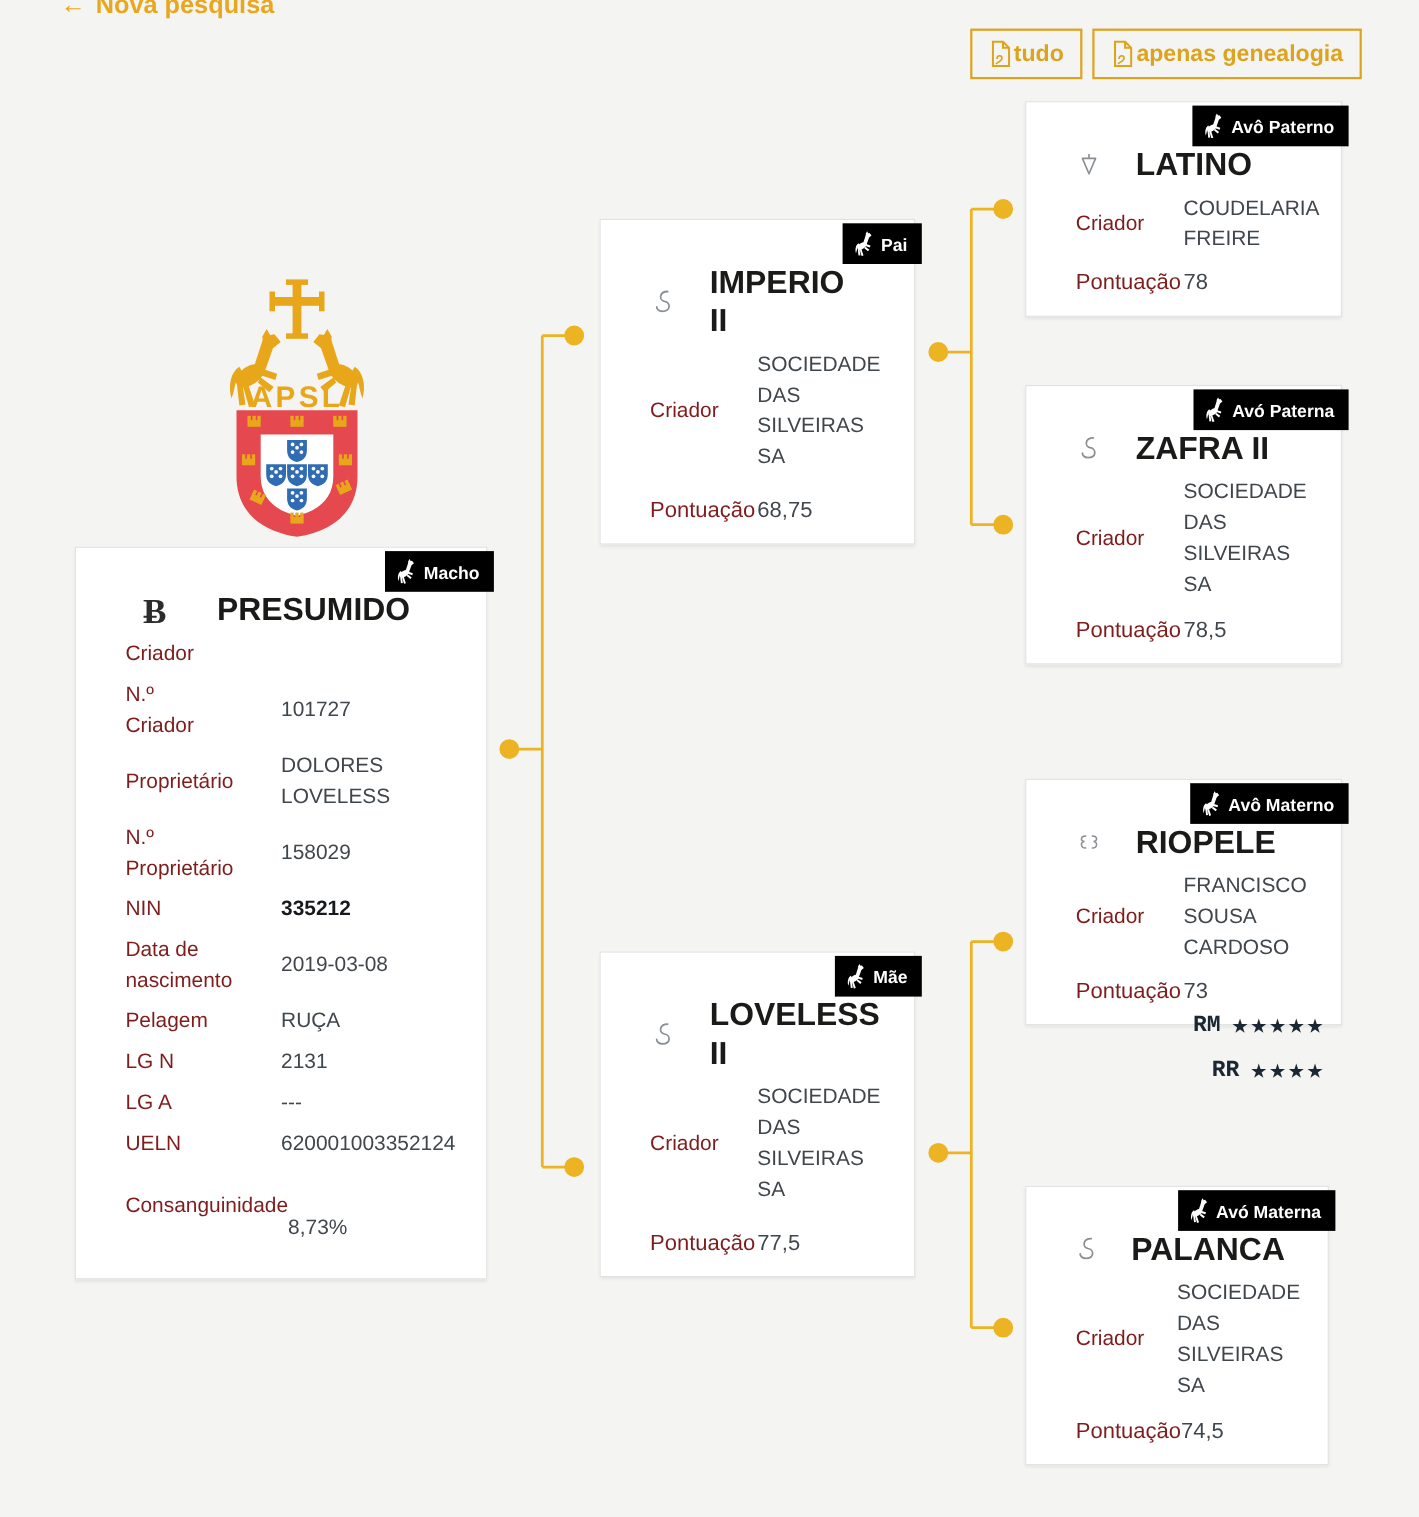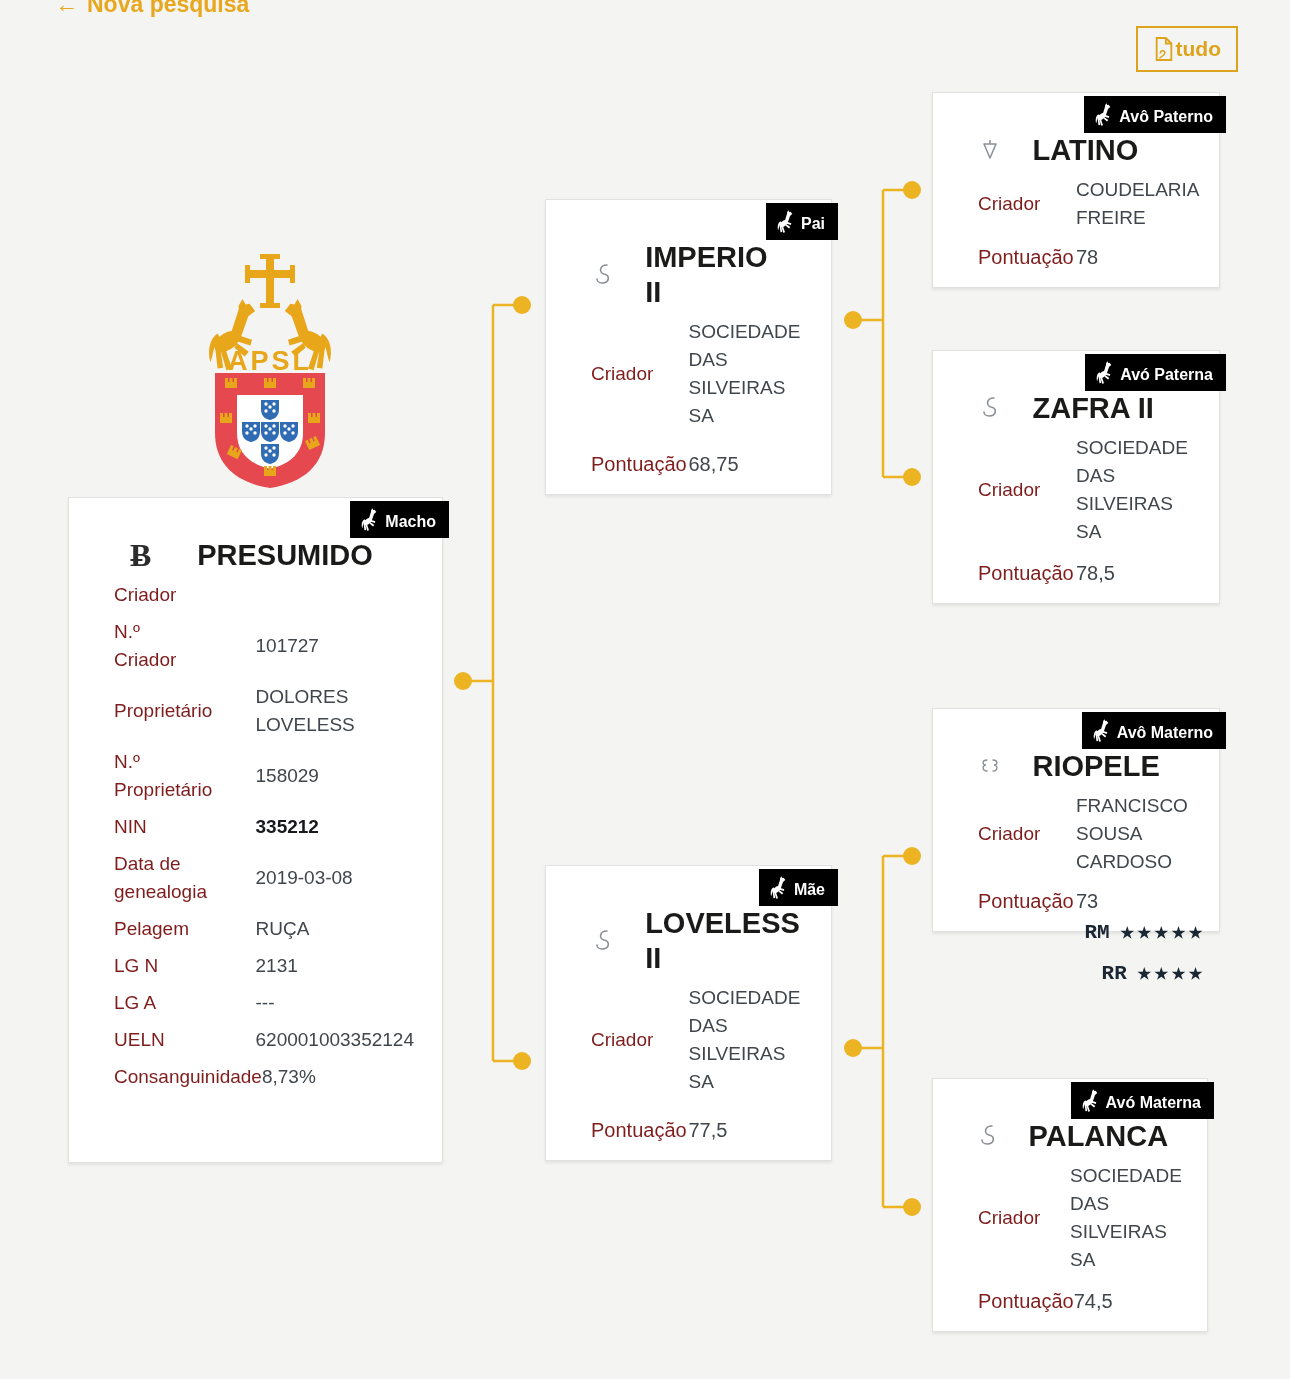--- a/index.html
+++ b/index.html
@@ -42,21 +42,21 @@
 
   .fields{display:flex;flex-direction:column;flex:1;}
   .frow{display:flex;align-items:center;margin-bottom:9px;}
   .flabel{flex:0 0 50%;box-sizing:border-box;padding-left:30px;color:#7f1d1d;
           font-size:19px;line-height:28px;white-space:pre-line;}
   .fvalue{flex:1;color:#40464c;font-size:19px;line-height:28px;white-space:pre-line;}
   .fvalue.bold{font-weight:700;color:#17191c;}
   .frow.score{margin-top:auto;margin-bottom:0;}
   .score .flabel,.score .fvalue{font-size:20px;}
   .frow.overlap .flabel{white-space:nowrap;overflow:visible;}
-  .frow.overlap .fvalue{position:relative;z-index:1;}
+  .frow.overlap .fvalue{position:relative;z-index:1;margin-top:40px;}
 
   
   .ratings{position:absolute;top:920px;right:85px;display:flex;flex-direction:column;
            align-items:flex-end;gap:16px;font-family:Liberation Mono, monospace;}
   .rrow{display:flex;align-items:center;gap:10px;color:#1b2733;}
   .rlabel{font-size:21px;font-weight:800;}
   .rstars{font-size:25px;letter-spacing:2px;line-height:1;}
 
   
   .logo{position:absolute;left:190px;top:253px;}
@@ -90,20 +90,26 @@
     <span>←</span>
     <span>Nova pesquisa</span>
   </a>
 
   <div class="toolbar">
     <button class="pdfbtn">
       <svg width="22" height="26">
           <use href="#pdficon"></use>
         </svg>
       <span>tudo</span>
+    </button>
+    <button class="pdfbtn">
+      <svg width="22" height="26">
+          <use href="#pdficon"></use>
+        </svg>
+      <span>apenas genealogia</span>
     </button>
   </div>
 
   <svg class="wires" width="1290" height="1379">
     <g stroke="#ecb322" stroke-width="2.5" fill="none">
       <polyline points="463,681 493,681"></polyline>
       <polyline points="493,305 493,1061"></polyline>
       <polyline points="493,305 522,305"></polyline>
       <polyline points="493,1061 522,1061"></polyline>
       <polyline points="853,320 883,320"></polyline>
@@ -265,21 +271,21 @@
           <div class="flabel">N.º
 Proprietário</div>
           <div class="fvalue">158029</div>
         </div>
         <div class="frow">
           <div class="flabel">NIN</div>
           <div class="fvalue bold">335212</div>
         </div>
         <div class="frow">
           <div class="flabel">Data de
-genealogia</div>
+nascimento</div>
           <div class="fvalue">2019-03-08</div>
         </div>
         <div class="frow">
           <div class="flabel">Pelagem</div>
           <div class="fvalue">RUÇA</div>
         </div>
         <div class="frow">
           <div class="flabel">LG N</div>
           <div class="fvalue">2131</div>
         </div>

